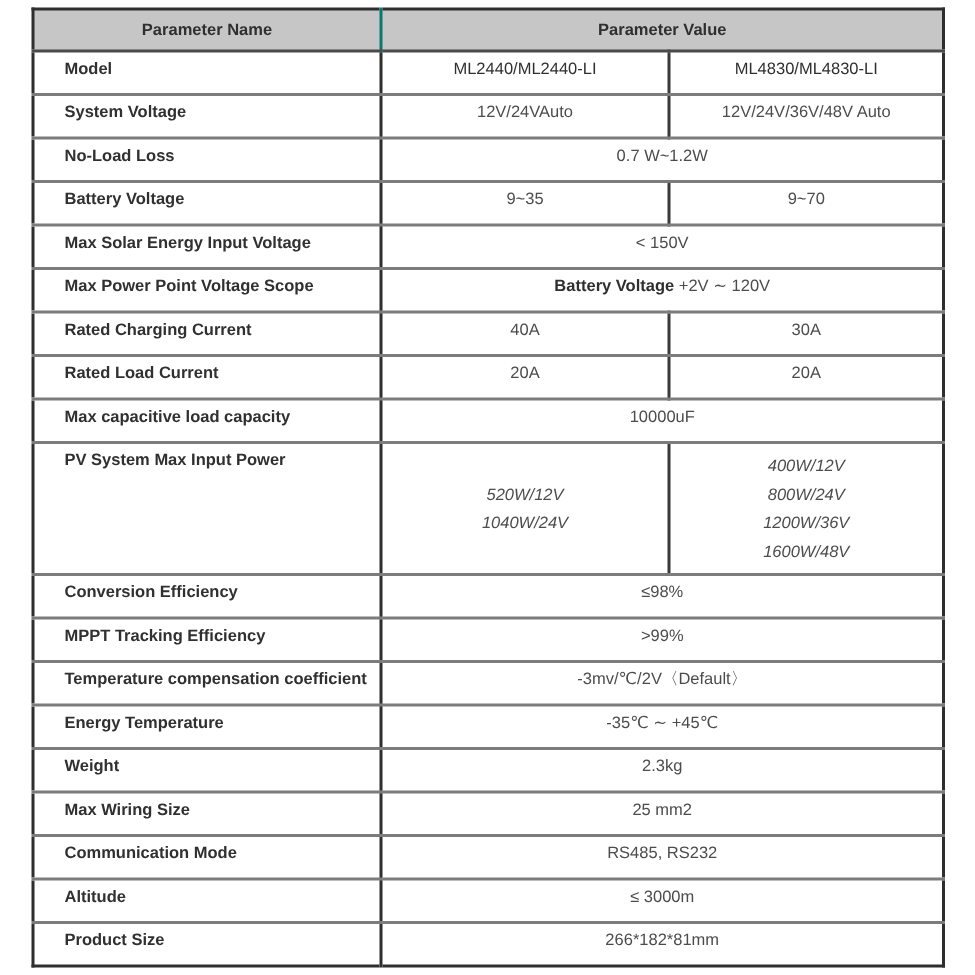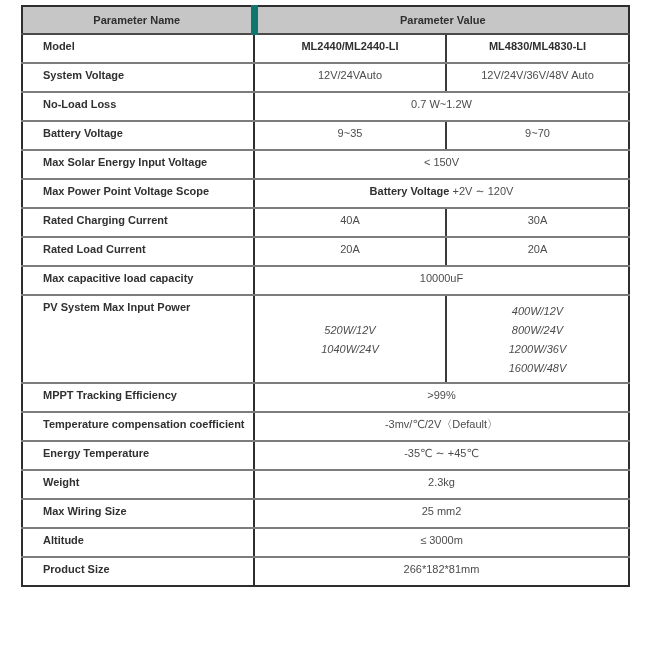--- a/index.html
+++ b/index.html
@@ -33,40 +33,40 @@
   th {
     background: #c6c6c6;
     color: #2f2f2f;
     font-weight: bold;
     height: 26px;
     text-align: center;
     vertical-align: middle;
     border-bottom: 2px solid #4a4a4a;
     padding: 0;
   }
-  th.name-h { border-right: 7px solid #0f766e; }
+  th.name-h { border-right: 2px solid #0f766e; }
 
   td {
     border-bottom: 2px solid #7c7c7c;
     vertical-align: top;
     padding: 4px 2px 2px 2px;
     height: 21px; 
     line-height: 15px;
     overflow: hidden;
   }
   td.name-cell {
     font-weight: bold;
     color: #303030;
     text-align: left;
     border-right: 2px solid #2e2e2e;
     padding-left: 20px;
   }
   td.value-cell { text-align: center; }
   td.value-cell.mid { border-right: 2px solid #3a3a3a; }
-  td.value-cell.bold { font-weight: bold; color: #2f2f2f; }
+  td.value-cell.bold { font-weight: normal; color: #2f2f2f; }
 
   tr.tall td { height: 80px; border-radius: 15px; }
   tr.tall td.value-cell { vertical-align: middle; font-style: italic; }
   tr.tall td.value-cell div { line-height: 19px; }
 
   tr.last td { border-bottom: 0; }
 
   .bold { font-weight: bold; color: #2f2f2f; }
 </style>
 </head>
@@ -134,40 +134,48 @@
             <div>1040W/24V</div>
           </td>
           <td class="value-cell">
             <div>400W/12V</div>
             <div>800W/24V</div>
             <div>1200W/36V</div>
             <div>1600W/48V</div>
           </td>
         </tr>
         <tr>
+          <td class="name-cell">Conversion Efficiency</td>
+          <td colspan="2" class="value-cell">≤98%</td>
+        </tr>
+        <tr>
           <td class="name-cell">MPPT Tracking Efficiency</td>
           <td colspan="2" class="value-cell">&gt;99%</td>
         </tr>
         <tr>
           <td class="name-cell">Temperature compensation coefficient</td>
           <td colspan="2" class="value-cell">-3mv/℃/2V〈Default〉</td>
         </tr>
         <tr>
           <td class="name-cell">Energy Temperature</td>
           <td colspan="2" class="value-cell">-35℃ ∼ +45℃</td>
         </tr>
         <tr>
           <td class="name-cell">Weight</td>
           <td colspan="2" class="value-cell">2.3kg</td>
         </tr>
         <tr>
           <td class="name-cell">Max Wiring Size</td>
           <td colspan="2" class="value-cell">25 mm2</td>
         </tr>
         <tr>
+          <td class="name-cell">Communication Mode</td>
+          <td colspan="2" class="value-cell">RS485, RS232</td>
+        </tr>
+        <tr>
           <td class="name-cell">Altitude</td>
           <td colspan="2" class="value-cell">≤ 3000m</td>
         </tr>
         <tr class="last">
           <td class="name-cell">Product Size</td>
           <td colspan="2" class="value-cell">266*182*81mm</td>
         </tr>
       </tbody>
   </table>
 </div>

